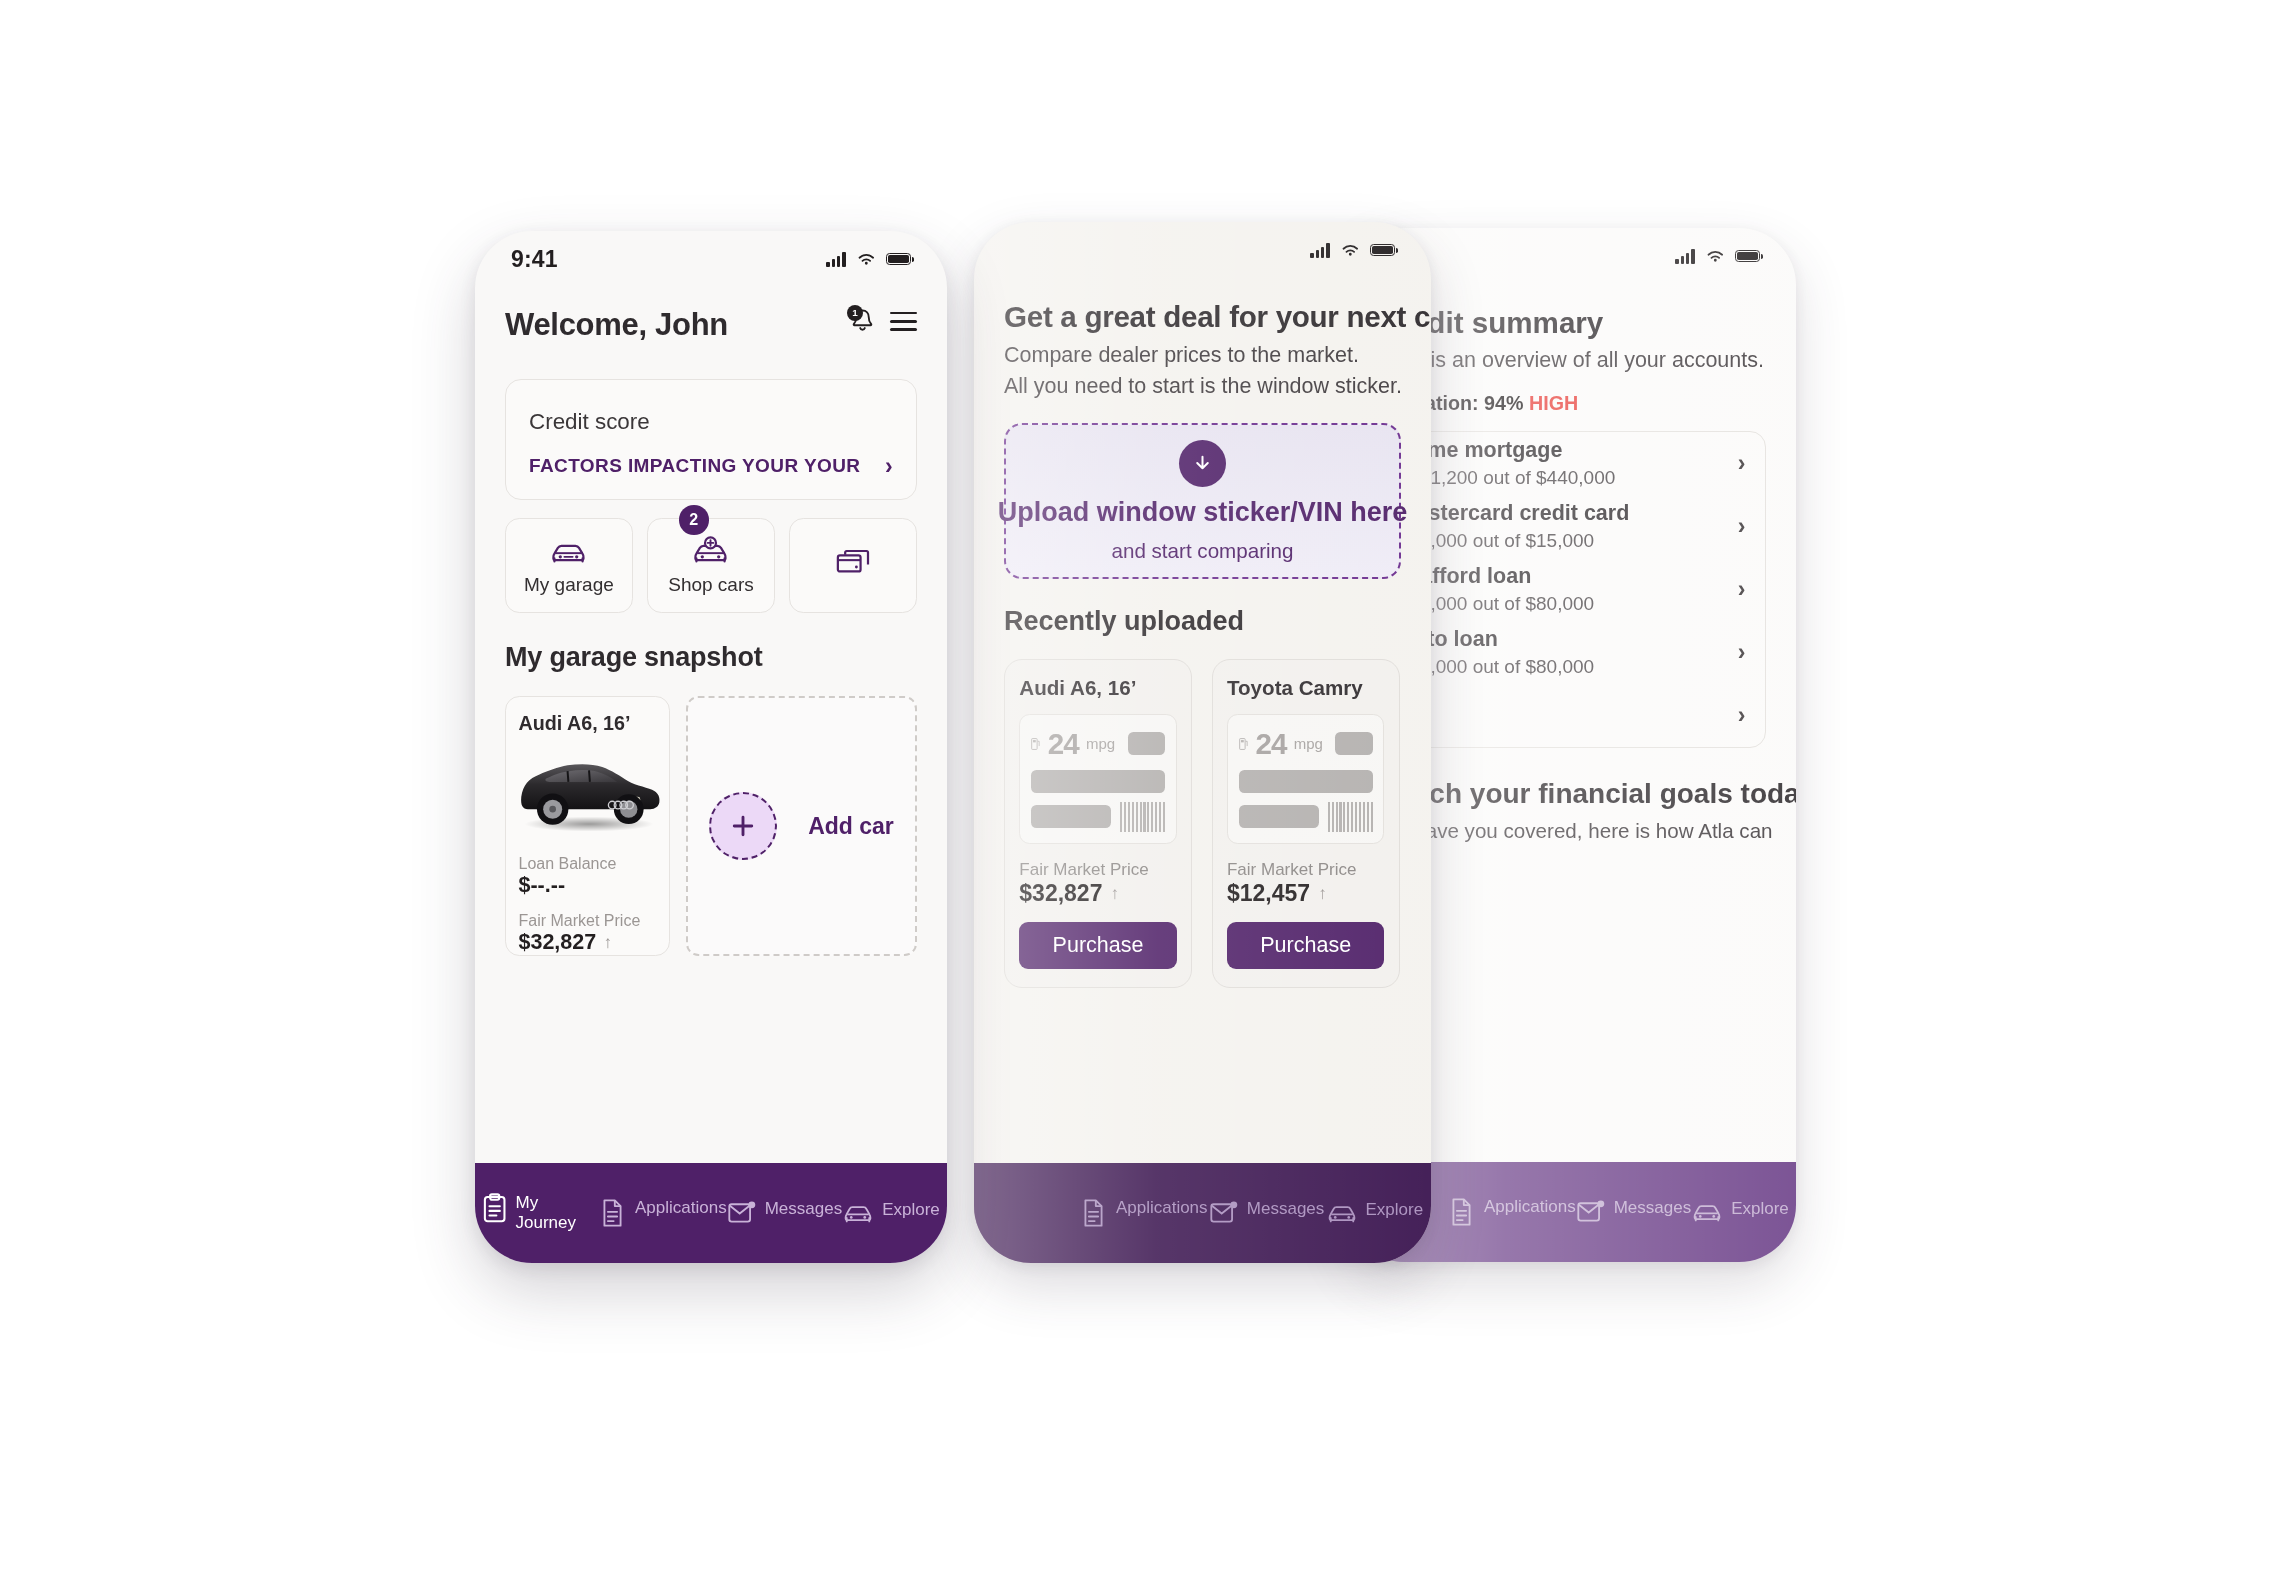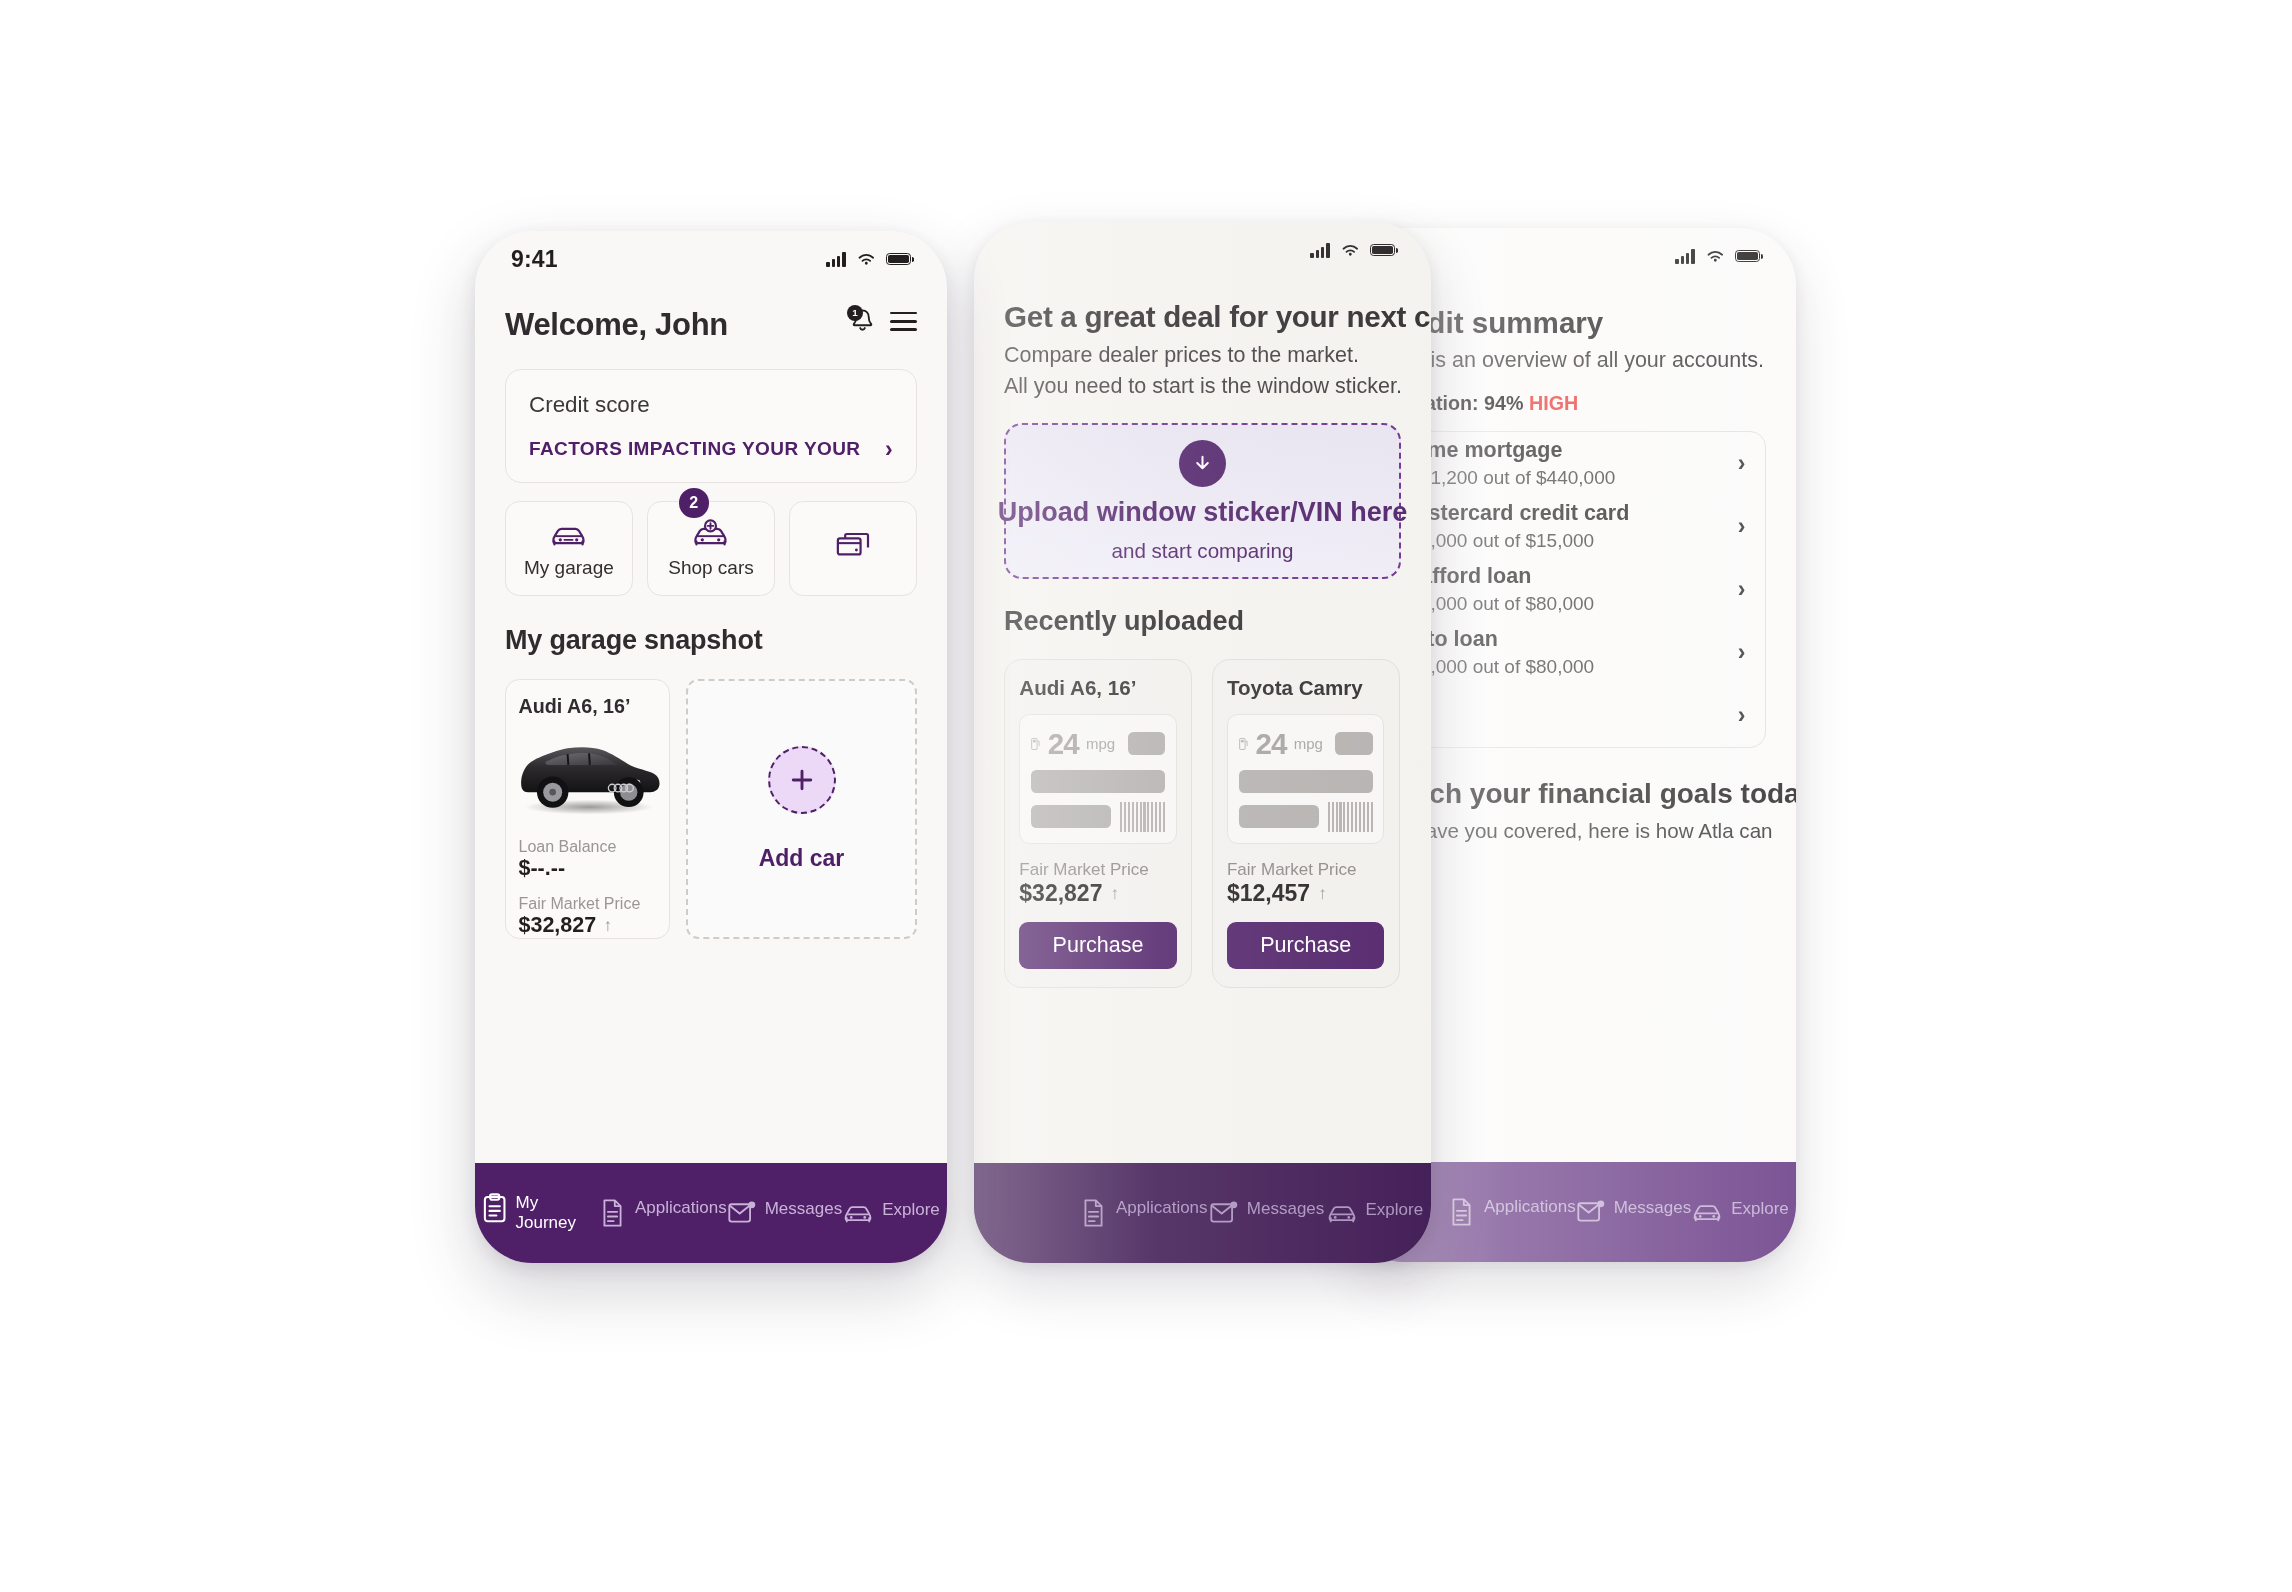--- a/index.html
+++ b/index.html
@@ -52,21 +52,21 @@
   .batt::before{content:"";position:absolute;inset:1.1px;background:#231f20;border-radius:1.8px;}
   .batt::after{content:"";position:absolute;right:-4.1px;top:3.6px;width:2.1px;height:4.5px;background:#231f20;border-radius:0 1.8px 1.8px 0;}
 
   
   .p1-body{position:absolute;left:0;right:0;top:56px;bottom:0;padding:0 30px;box-sizing:border-box;}
   .p1-head{display:flex;align-items:flex-start;justify-content:space-between;margin-top:19.7px;}
   .p1-title{font-size:31px;font-weight:700;color:#2f2b2e;letter-spacing:-0.3px;}
   .p1-head-icons{display:flex;align-items:center;gap:14.3px;}
 
   .card{background:#fbfaf9;border:1.4px solid #e6e3e0;border-radius:16px;}
-  .cs-card{margin-top:26px;padding:22px 23px 0;}
+  .cs-card{margin-top:36px;padding:29px 23px 0;}
   .cs-label{font-size:22.4px;color:#3b3739;}
 
   .gauge-wrap{position:relative;width:100%;height:157px;margin-top:3.6px;}
   .gauge{position:absolute;left:50%;transform:translateX(-50%);top:5.4px;}
   .gauge-score{position:absolute;left:50%;top:86px;transform:translateX(-50%);
     font-size:41px;font-weight:700;color:#231f20;letter-spacing:-0.4px;}
   .gauge-min,.gauge-max{position:absolute;top:130px;font-size:16px;color:#b5b1ae;}
   .gauge-min{left:43px;} .gauge-max{right:47px;}
   .pts-pill{position:absolute;left:50%;top:125px;transform:translateX(-50%);
     background:#e8d6f5;color:#3f1a56;border-radius:6.3px;padding:4.5px 14.3px;font-size:18px;
@@ -86,21 +86,21 @@
   .sec-sub{font-size:21.5px;color:#4a4548;line-height:1.35;margin-top:7.2px;}
 
   .garage-row{display:flex;gap:16px;margin-top:23px;}
   .car-card{width:165px;background:#fbfaf9;border:1.4px solid #e6e3e0;border-radius:14.3px;
     padding:14.3px 12.5px 0;box-sizing:border-box;}
   .car-name{font-size:19.7px;font-weight:700;color:#2f2b2e;}
   .car-img{height:93px;margin:7.2px -5.4px 3.6px;position:relative;}
   .kv-label{font-size:16px;color:#9b9694;margin-top:20px;}
   .kv-value{font-size:21.5px;font-weight:700;color:#231f20;display:flex;align-items:center;gap:7.2px;}
 
-  .add-card{flex:1;border:2.2px dashed #cfcbc8;border-radius:12.5px;display:flex;flex-direction:column;
+  .add-card{flex:1;border:2.2px dashed #cfcbc8;border-radius:12.5px;display:flex;flex-direction:row;
     align-items:center;justify-content:center;gap:31px;background:rgba(255,255,255,.35);}
   .add-circle{width:64px;height:64px;border-radius:50%;background:#ecd9f7;border:2.2px dashed #4f2068;
     display:flex;align-items:center;justify-content:center;}
   .add-label{font-size:23px;color:#4f2068;font-weight:600;}
 
   
   .nav{position:absolute;left:0;right:0;bottom:0;height:100px;display:flex;align-items:center;
     justify-content:space-around;padding:0 7.2px;box-sizing:border-box;}
   .nav-item{display:flex;flex-direction:row;align-items:flex-start;gap:8px;}
   .nav-label{font-size:17px;}

